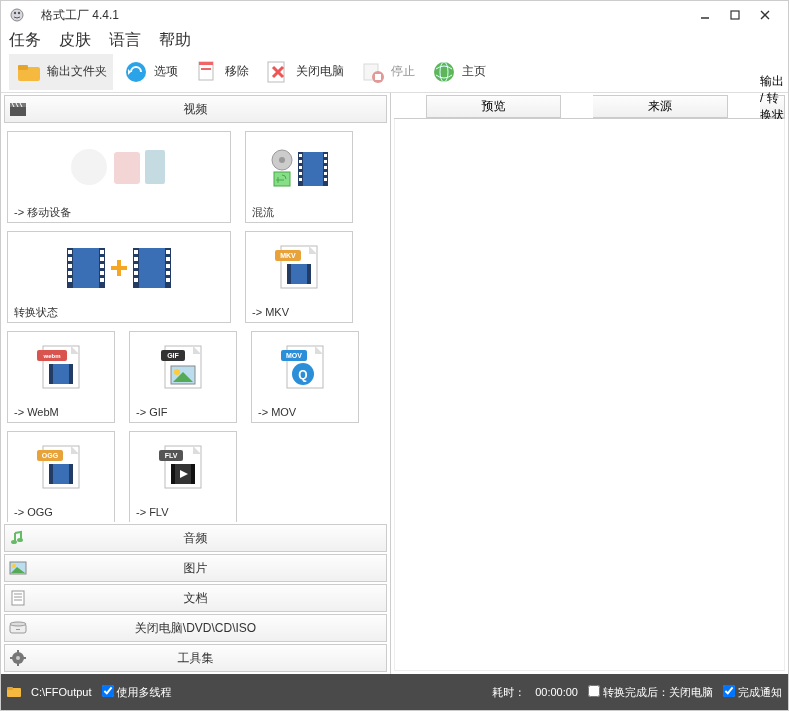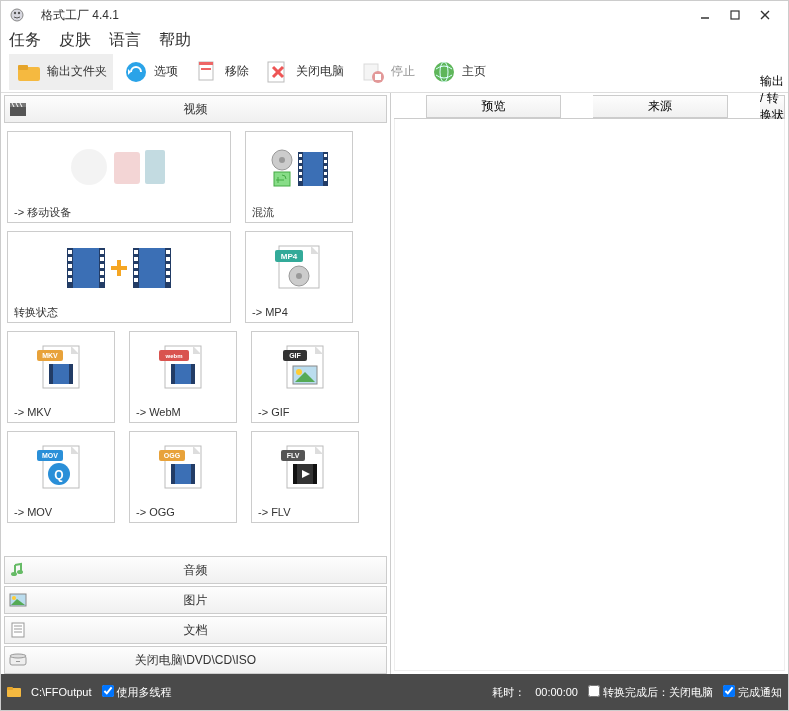--- a/index.html
+++ b/index.html
@@ -227,33 +227,20 @@
                   <rect x="33" y="30" width="4" height="4" fill="#fff"></rect>
                 </g>
               <g transform="translate(62,18)">
                   <rect x="6" y="0" width="4" height="16" fill="#f5a623"></rect>
                   <rect x="0" y="6" width="16" height="4" fill="#f5a623"></rect>
                 </g>
             </svg>
           </div>
           <div class="tile-label">转换状态</div>
         </div>
-        <div class="tile w1">
-          <div class="tile-img">
-            <svg width="60" height="50">
-                <rect x="10" y="4" width="40" height="42" fill="#fff" stroke="#bbb"></rect>
-                <polygon points="42,4 50,12 42,12" fill="#ddd"></polygon>
-                <rect x="6" y="8" width="28" height="12" rx="2" fill="#3a9"></rect>
-                <text x="20" y="17" font-size="8" fill="#fff" text-anchor="middle" font-weight="bold">MP4</text>
-                <circle cx="30" cy="34" r="10" fill="#ccc" stroke="#999"></circle>
-                <circle cx="30" cy="34" r="3" fill="#999"></circle>
-              </svg>
-          </div>
-          <div class="tile-label">-&gt; MP4</div>
-        </div>
 
         <div class="tile w1">
           <div class="tile-img">
             <svg width="60" height="50">
                 <rect x="12" y="4" width="36" height="42" fill="#fff" stroke="#bbb"></rect>
                 <polygon points="40,4 48,12 40,12" fill="#ddd"></polygon>
                 <rect x="6" y="8" width="26" height="11" rx="2" fill="#e8a23a"></rect>
                 <text x="19" y="16" font-size="7" fill="#fff" text-anchor="middle" font-weight="bold">MKV</text>
                 <rect x="18" y="22" width="24" height="20" fill="#3b6fb5"></rect>
                 <rect x="18" y="22" width="4" height="20" fill="#223c66"></rect>
@@ -370,20 +357,35 @@
     </div>
     <div class="cat-header">
       <span class="cat-icon">
           <svg width="18" height="14">
             <rect x="1" y="3" width="16" height="9" rx="2" fill="#eee" stroke="#999"></rect>
             <ellipse cx="9" cy="3" rx="8" ry="2" fill="#ddd" stroke="#999"></ellipse>
             <rect x="7" y="8" width="4" height="1" fill="#999"></rect>
           </svg>
         </span>
       <span class="cat-label">关闭电脑\DVD\CD\ISO</span>
+    </div>
+    <div class="cat-header" style="margin-bottom:2px">
+      <span class="cat-icon">
+          <svg width="16" height="16">
+            <circle cx="8" cy="8" r="6" fill="#777"></circle>
+            <circle cx="8" cy="8" r="2" fill="#ccc"></circle>
+            <g stroke="#777" stroke-width="2">
+              <line x1="8" y1="0" x2="8" y2="3"></line>
+              <line x1="8" y1="13" x2="8" y2="16"></line>
+              <line x1="0" y1="8" x2="3" y2="8"></line>
+              <line x1="13" y1="8" x2="16" y2="8"></line>
+            </g>
+          </svg>
+        </span>
+      <span class="cat-label">工具集</span>
     </div>
   </div>
 
   <div class="right">
     <div class="list-header">
       <div class="col" style="width:135px">预览</div>
       <div class="col" style="width:135px">来源</div>
       <div class="col" style="flex:1">输出 / 转换状态</div>
     </div>
     <div class="list-body"></div>

